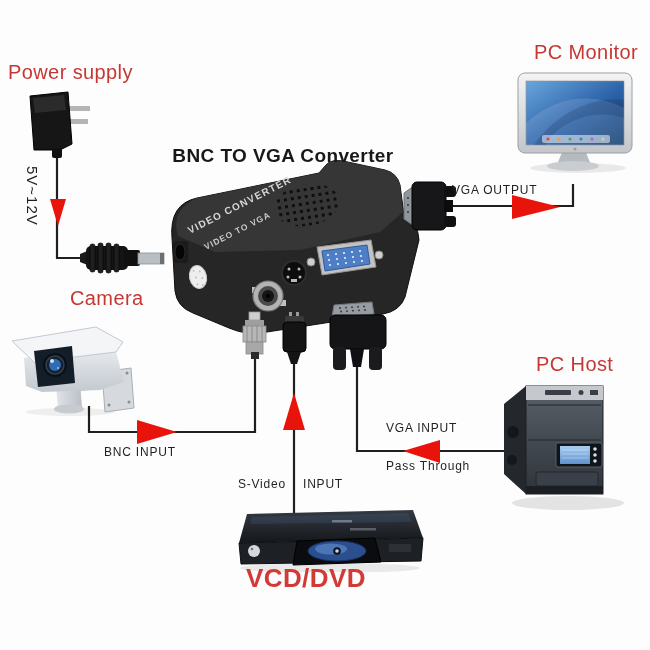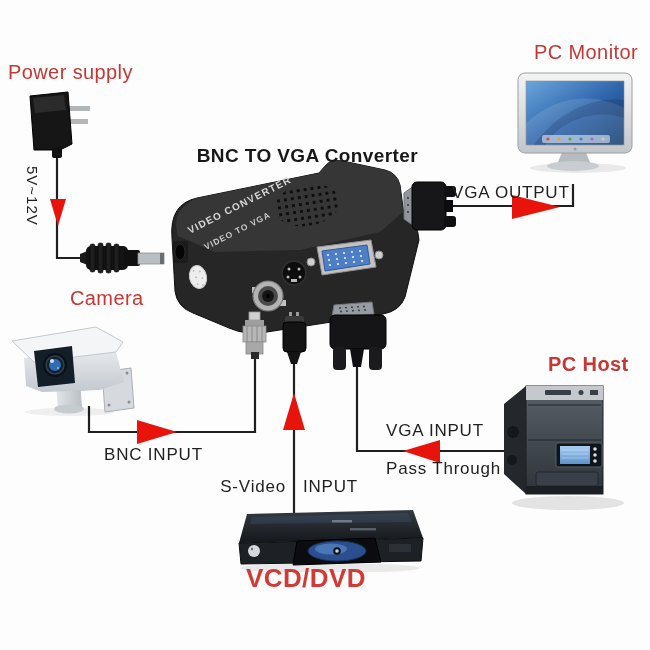--- a/index.html
+++ b/index.html
@@ -3,23 +3,23 @@
 <meta charset="utf-8">
 <style>
   html,body{margin:0;padding:0;background:#ffffff;}
   .canvas{
     position:relative;width:650px;height:650px;background:#fdfdfd;
     font-family:"Liberation Sans",sans-serif;overflow:hidden;
   }
   svg{position:absolute;left:0;top:0;}
   .dev{position:absolute;}
   .lbl-red{position:absolute;color:#c63733;font-size:20px;letter-spacing:.4px;white-space:nowrap;}
-  .lbl-blk{position:absolute;color:#1f1f1f;font-size:17px;letter-spacing:.8px;white-space:nowrap;}
+  .lbl-blk{position:absolute;color:#1f1f1f;font-size:12px;letter-spacing:.8px;white-space:nowrap;}
   .title{
-    position:absolute;left:148px;top:145px;width:270px;text-align:right;
+    position:absolute;left:148px;top:145px;width:270px;text-align:center;
     color:#181818;font-size:19px;font-weight:bold;letter-spacing:.4px;white-space:nowrap;
   }
   .vcd{font-size:26px;font-weight:bold;color:#d23a36;}
   .voltage{
     position:absolute;left:24px;top:166px;height:84px;
     color:#1f1f1f;font-size:15px;letter-spacing:1px;
     writing-mode:vertical-rl;text-orientation:mixed;white-space:nowrap;
   }
   .vents{
     position:absolute;left:274px;top:184px;width:66px;height:42px;
@@ -308,16 +308,16 @@
   <div class="voltage">5V~12V</div>
   <div class="lbl-red" style="left:534px;top:41px;">PC Monitor</div>
   <div class="title">BNC TO VGA Converter</div>
   <div class="lbl-blk" style="left:452px;top:183px;">VGA OUTPUT</div>
   <div class="lbl-red" style="left:70px;top:287px;">Camera</div>
   <div class="lbl-blk" style="left:104px;top:445px;">BNC INPUT</div>
   <div class="lbl-blk" style="left:200px;top:477px;width:86px;text-align:right;">S-Video</div>
   <div class="lbl-blk" style="left:303px;top:477px;text-align:center;">INPUT</div>
   <div class="lbl-blk" style="left:386px;top:459px;">Pass Through</div>
   <div class="lbl-blk" style="left:386px;top:421px;">VGA INPUT</div>
-  <div class="lbl-red" style="left:548px;top:353px;font-weight:bold;">PC Host</div>
+  <div class="lbl-red" style="left:536px;top:353px;">PC Host</div>
   <div class="lbl-red vcd" style="left:246px;top:563px;">VCD/DVD</div>
 
 </div>
 
 </body></html>

